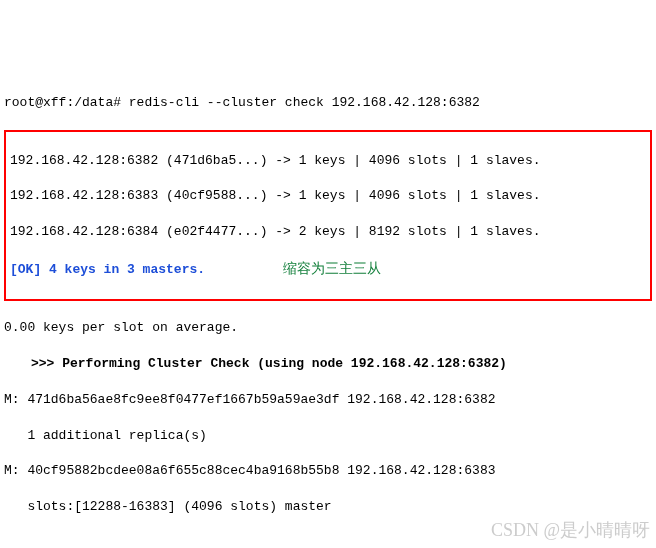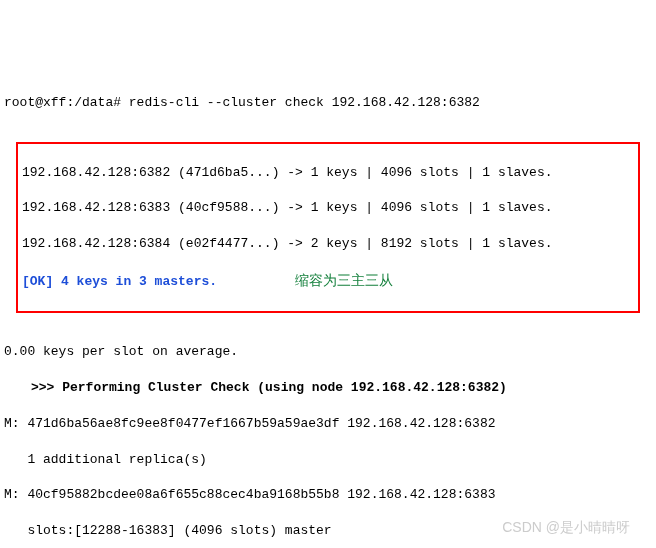--- a/index.html
+++ b/index.html
@@ -18,29 +18,29 @@
   .green { color: #1d4ed8; font-weight: bold; }
   .bold { font-weight: bold; margin-left: 27px; }
   .red-anno {
     color: #15803d;
     font-family: "SimSun","Microsoft YaHei",sans-serif;
     font-size: 14px;
   }
   .redbox {
     border: 2px solid #ff0000;
     padding: 2px 4px;
-    margin: 12px;
+    margin: 0;
   }
   .watermark {
     position: absolute;
-    right: 26px;
+    right: 6px;
     top: 518px;
     color: #cccccc;
-    font-family: Liberation Sans, sans-serif;
-    font-size: 14px;
+    font-family: Liberation Serif, serif;
+    font-size: 18px;
     pointer-events: none;
   }
 </style>
 </head>
 <body>
 
 
 
 <div class="term">
 <div>root@xff:/data# redis-cli --cluster check 192.168.42.128:6382</div>

